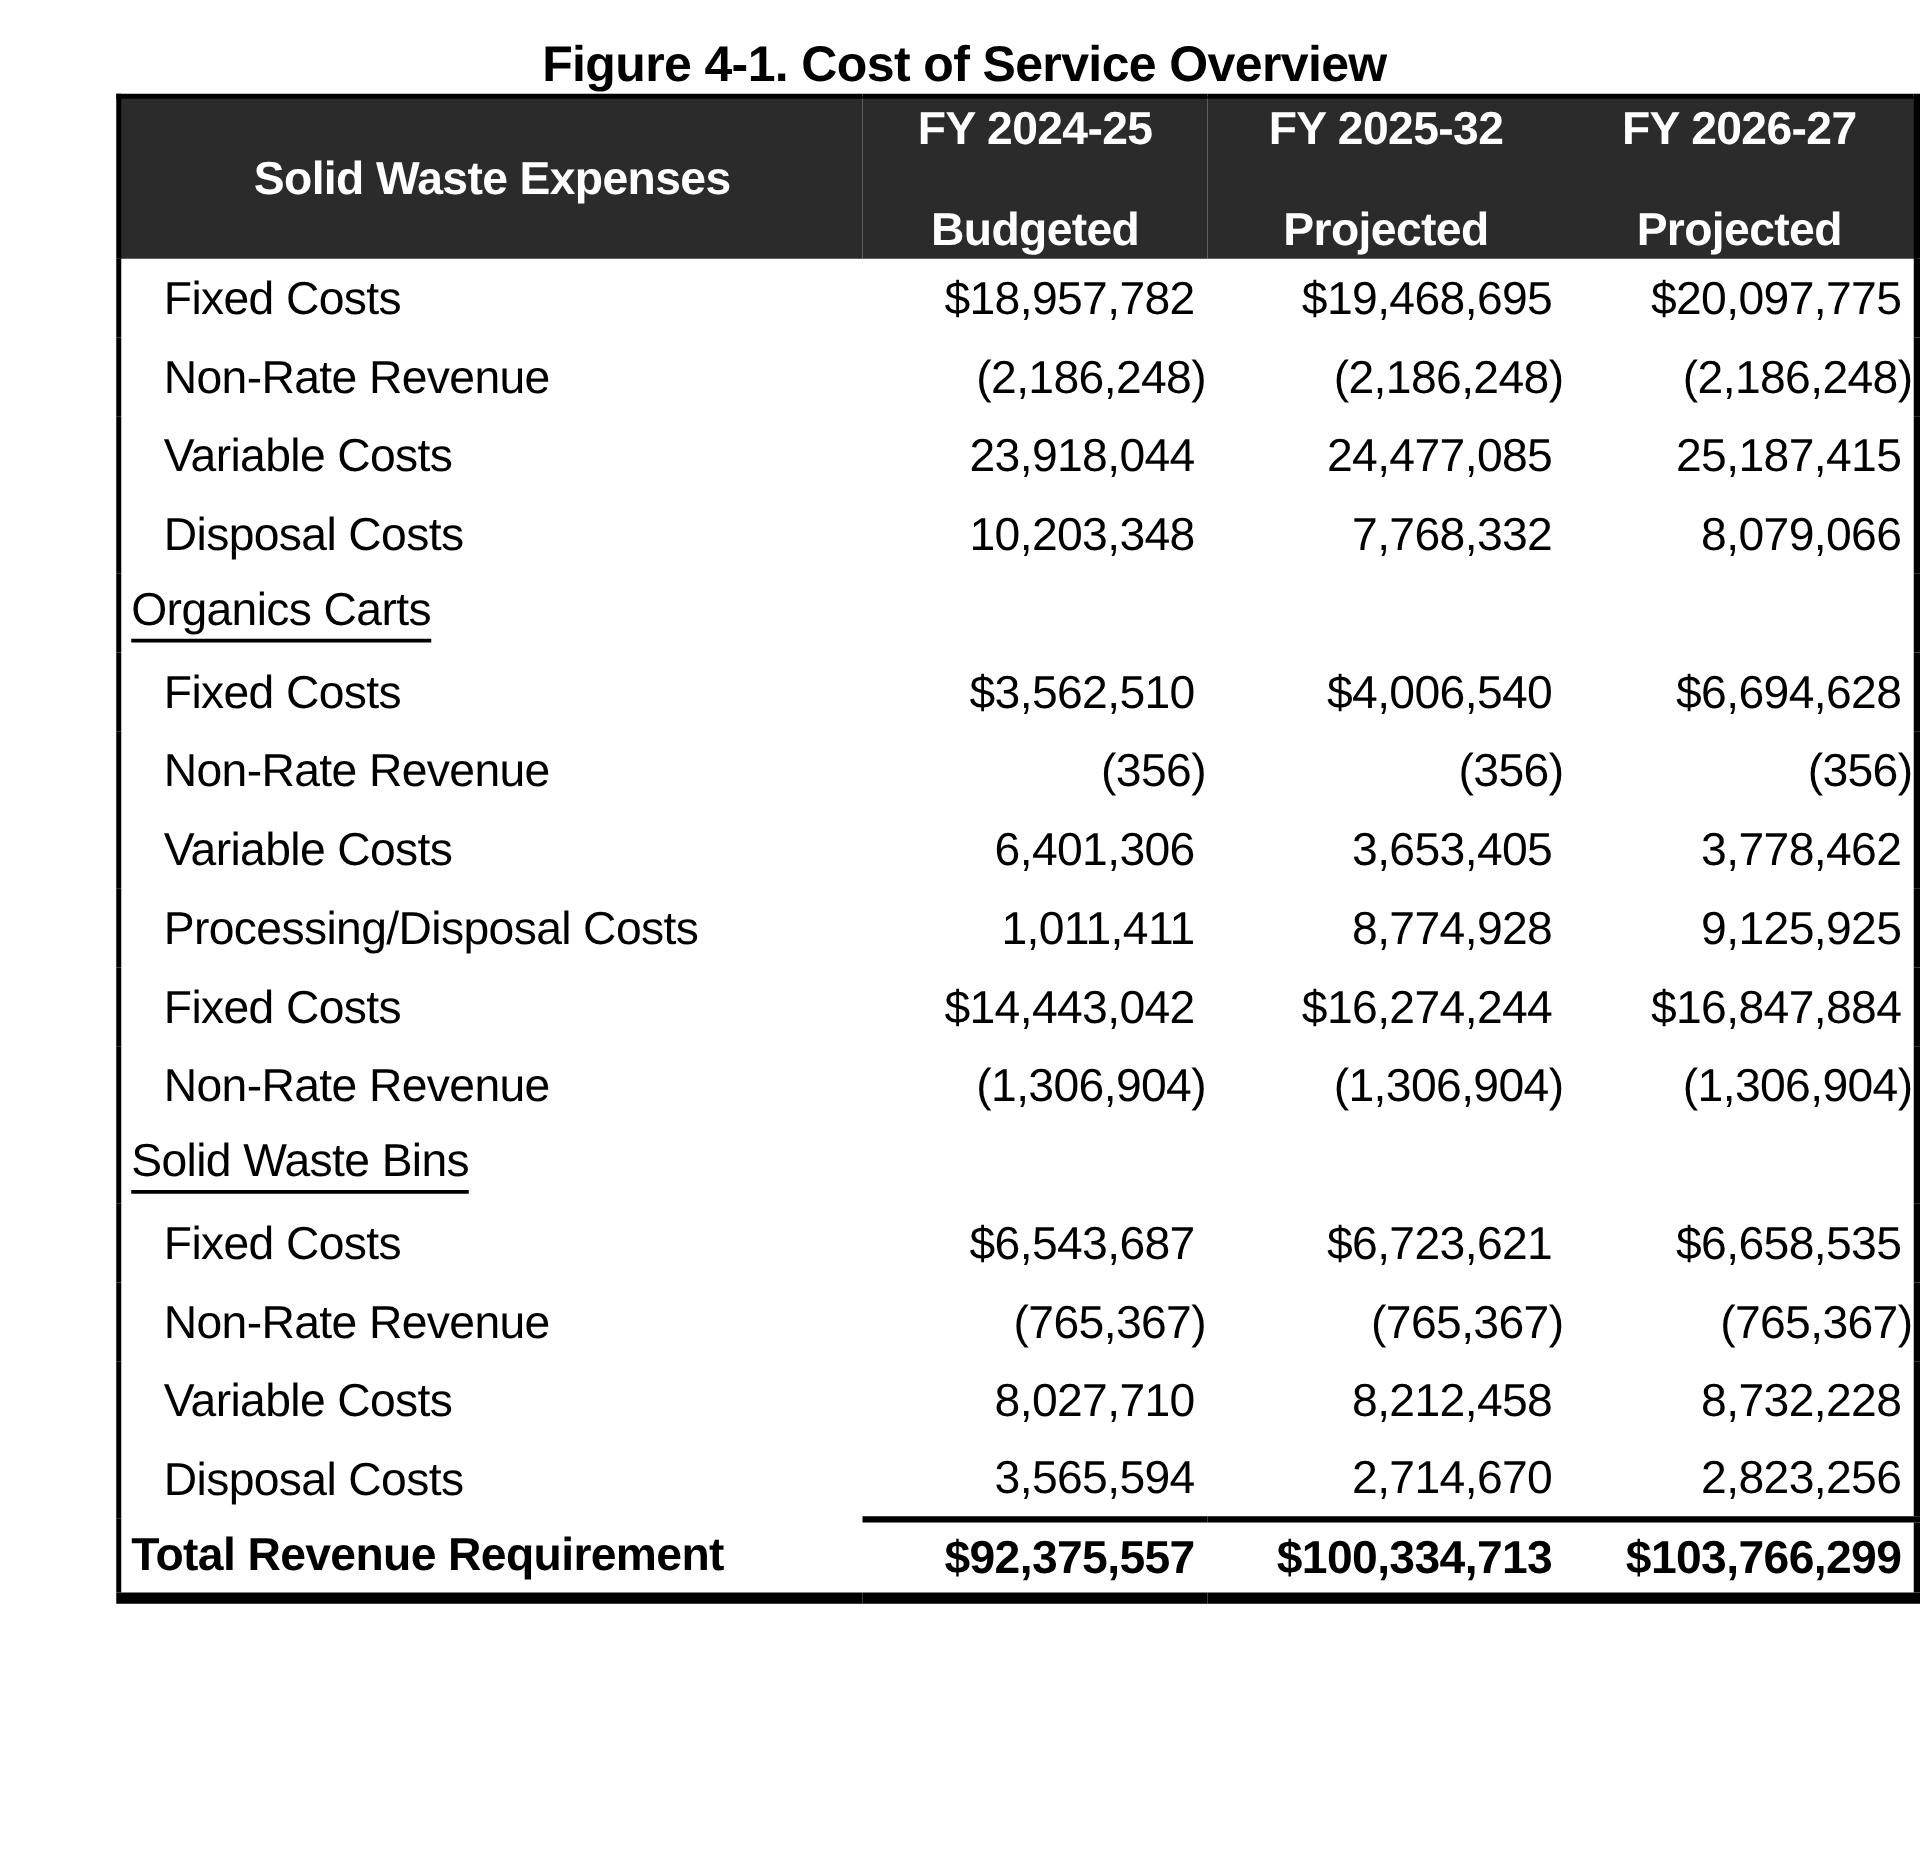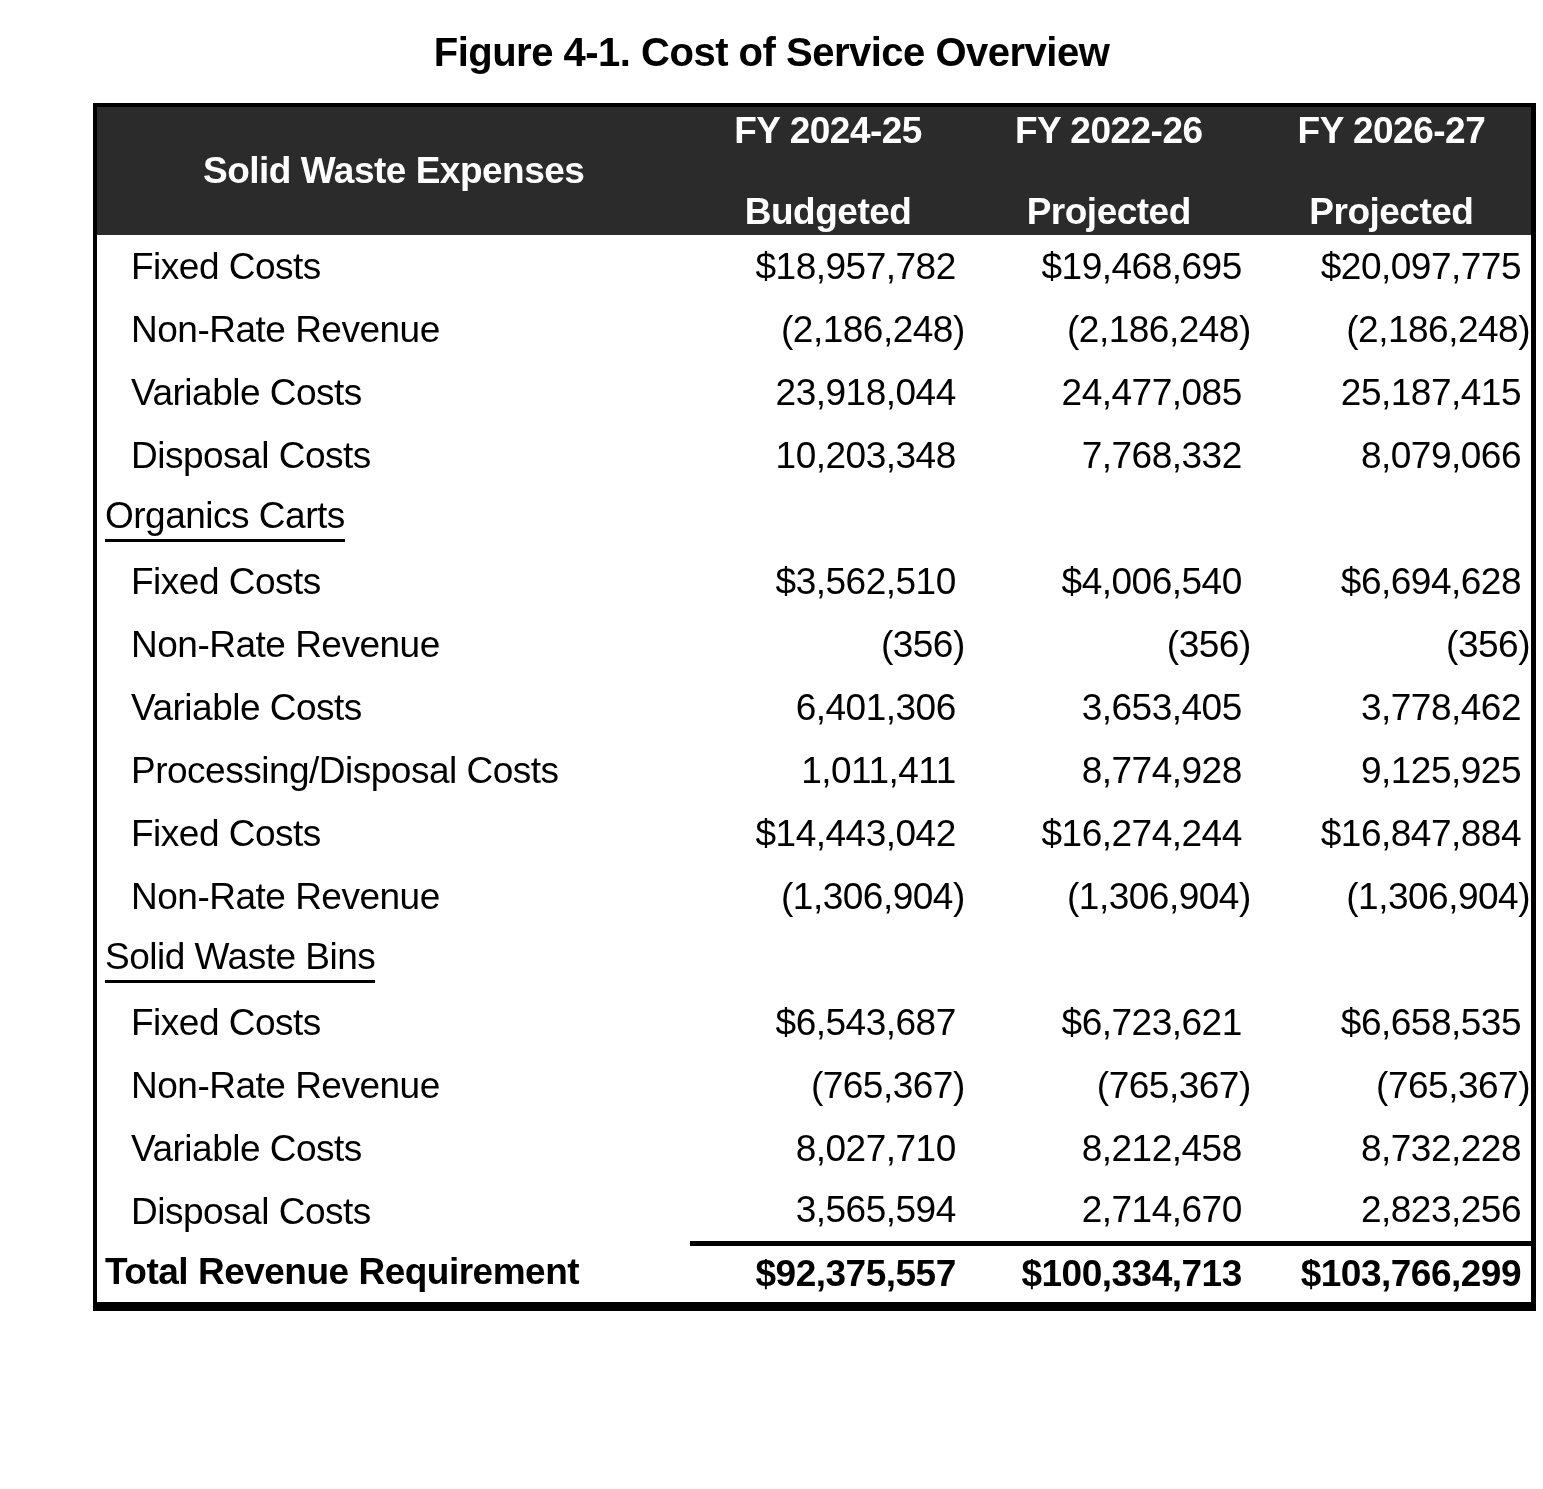--- a/index.html
+++ b/index.html
@@ -6,21 +6,20 @@
   html, body { background: #ffffff; }
   body {
     width: 1543px;
     height: 1489px;
     font-family: "Liberation Sans", "DejaVu Sans", sans-serif;
     color: #000000;
     overflow: hidden;
   }
   .title {
     margin-top: 30px;
-    margin-bottom: 28px;
     text-align: center;
     font-size: 40px;
     font-weight: bold;
     letter-spacing: -0.5px;
   }
   table.cos {
     margin-left: 93px;
     width: 1443px;
     border-collapse: collapse;
     table-layout: fixed;
@@ -77,21 +76,21 @@
       <col class="c-v3">
     </colgroup>
     <thead>
       <tr>
         <th class="th-label">Solid Waste Expenses</th>
         <th class="th-fy">
           <div class="l1">FY 2024-25</div>
           <div class="l2">Budgeted</div>
         </th>
         <th class="th-fy">
-          <div class="l1">FY 2022-26</div>
+          <div class="l1">FY 2025-32</div>
           <div class="l2">Projected</div>
         </th>
         <th class="th-fy">
           <div class="l1">FY 2026-27</div>
           <div class="l2">Projected</div>
         </th>
       </tr>
     </thead>
     <tbody>
         <tr>

